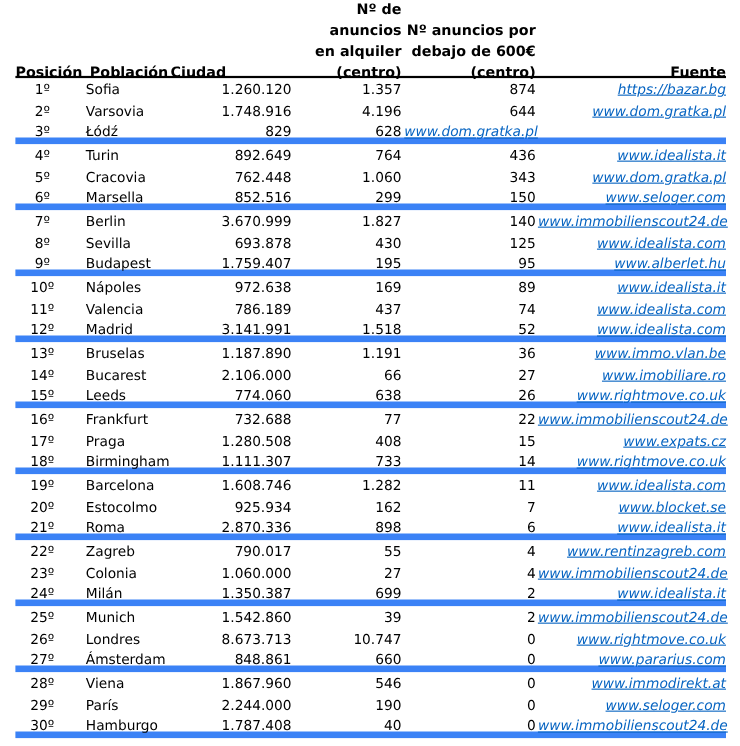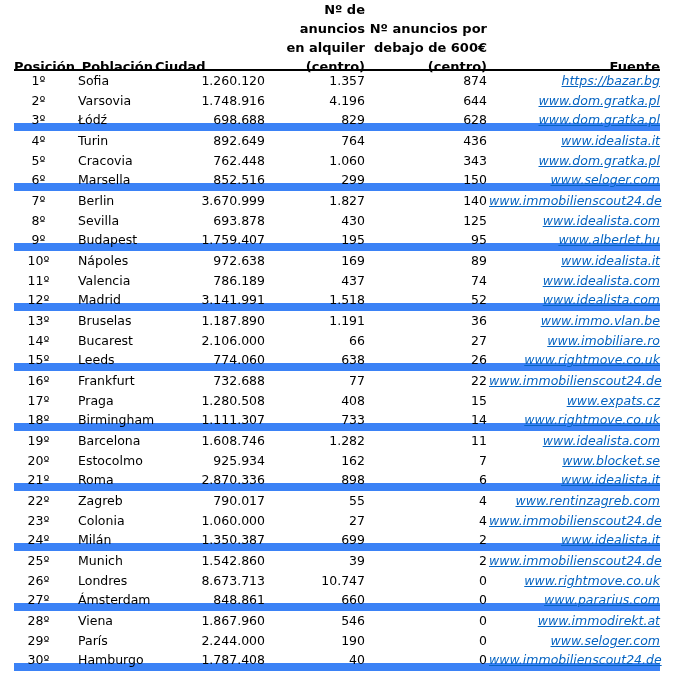--- a/index.html
+++ b/index.html
@@ -31,21 +31,21 @@
   .th.a-right{text-align:right;}
   .th.pad-r{padding-right:2px;}
   
   .row{
     height:20px;box-sizing:border-box;
     display:grid;
     grid-template-columns:49px 92px 112px 100px 122px 171px;
     align-items:center;
     font-size:12.5px;line-height:18px;
   }
-  .row.group-end{border-bottom:8px solid #3b82f6;}
+  .row.group-end{border-bottom:6px solid #3b82f6;}
   .cell{overflow:visible;white-space:nowrap;}
   .c-pos{text-align:center;}
   .c-city{text-align:left;padding-left:15px;}
   .c-num{text-align:right;padding-right:2px;}
   .c-link{text-align:right;font-style:italic;}
   a.link{
     color:var(--link-color,#0563C1);
     text-decoration:underline;
     cursor:pointer;
   }
@@ -81,21 +81,20 @@
     <div class="cell c-pos">2º</div>
     <div class="cell c-city">Varsovia</div>
     <div class="cell c-num">1.748.916</div>
     <div class="cell c-num">4.196</div>
     <div class="cell c-num">644</div>
     <div class="cell c-link"><a class="link">www.dom.gratka.pl</a></div>
   </div>
       <div class="row group-end">
     <div class="cell c-pos">3º</div>
     <div class="cell c-city">Łódź</div>
-    <div class="cell c-num">698.688</div>
     <div class="cell c-num">829</div>
     <div class="cell c-num">628</div>
     <div class="cell c-link"><a class="link">www.dom.gratka.pl</a></div>
   </div>
       <div class="row">
     <div class="cell c-pos">4º</div>
     <div class="cell c-city">Turin</div>
     <div class="cell c-num">892.649</div>
     <div class="cell c-num">764</div>
     <div class="cell c-num">436</div>

